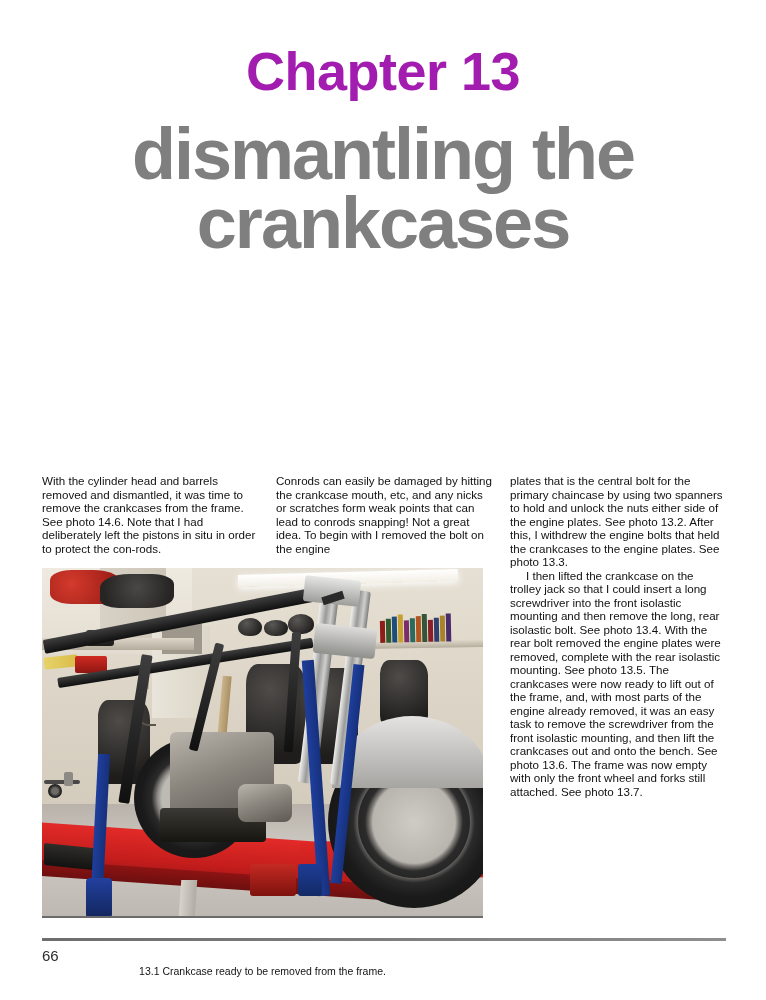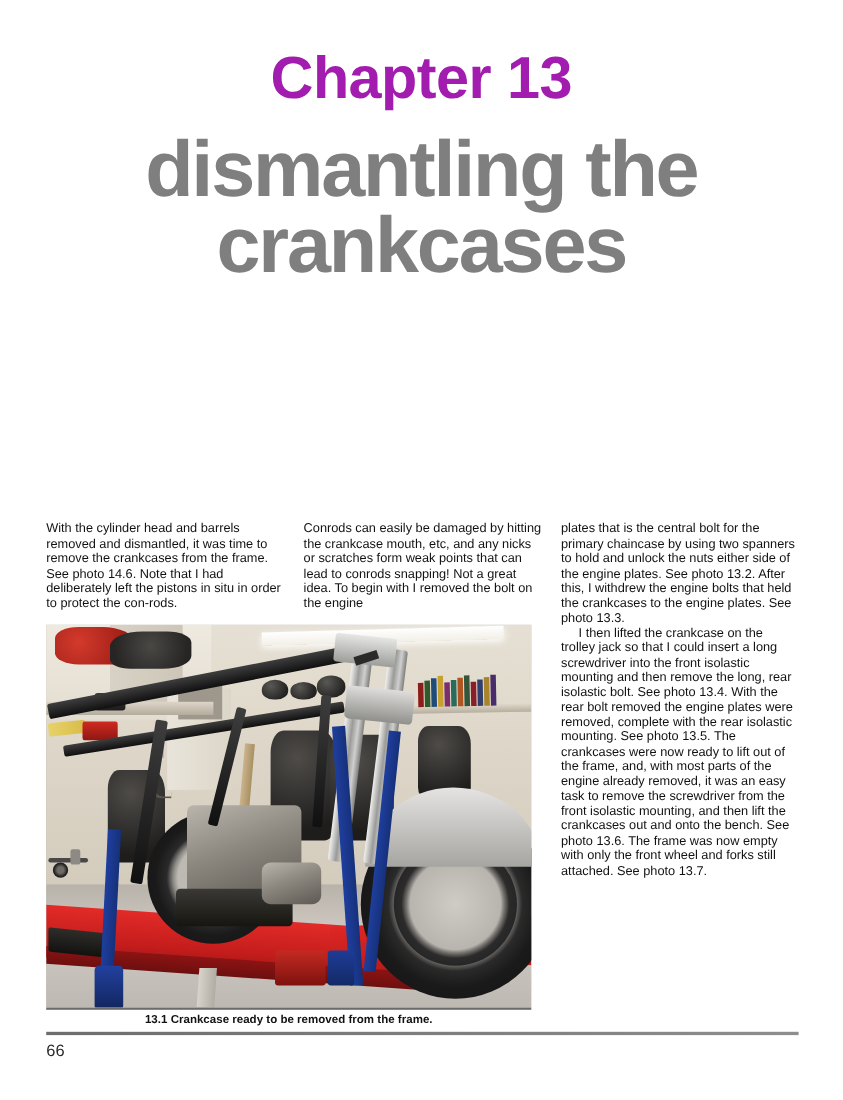--- a/index.html
+++ b/index.html
@@ -284,25 +284,25 @@
 
   
   .caption-rule-top {
     position: absolute;
     left: 42px; top: 916px; width: 441px; height: 2px;
     background: #6b6b6b;
   }
   .caption {
     position: absolute;
     left: 42px;
-    top: 920px;
+    top: 964px;
     width: 441px;
     text-align: center;
     font-size: 10.5px;
-    font-weight: bold;
+    font-weight: normal;
     color: #121212;
     line-height: 14px;
   }
 
   
   .footer-rule {
     position: absolute;
     left: 42px;
     top: 938px;
     width: 684px;

